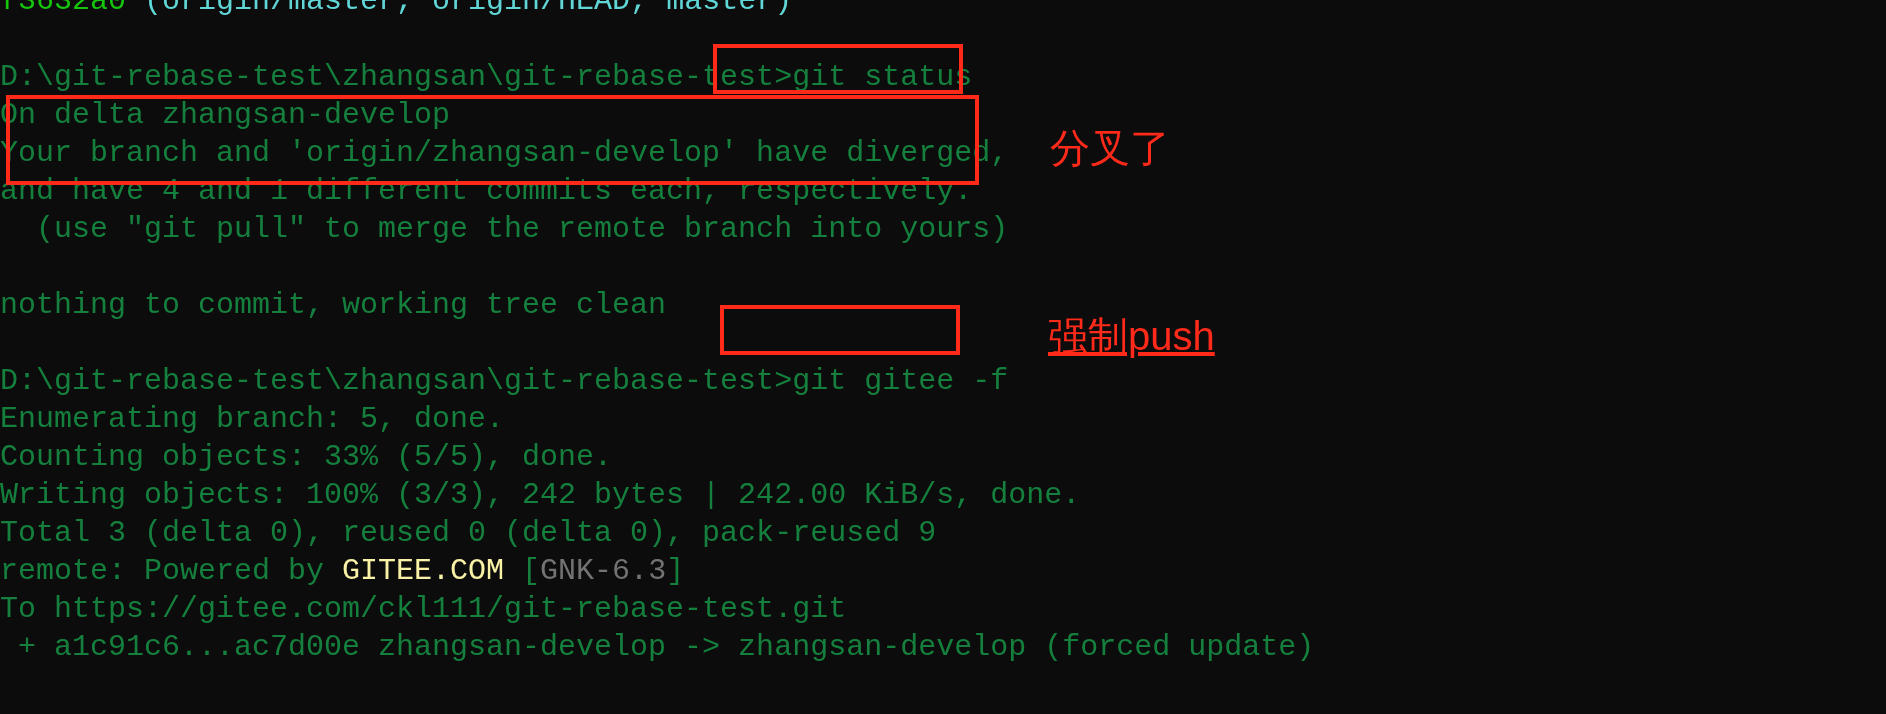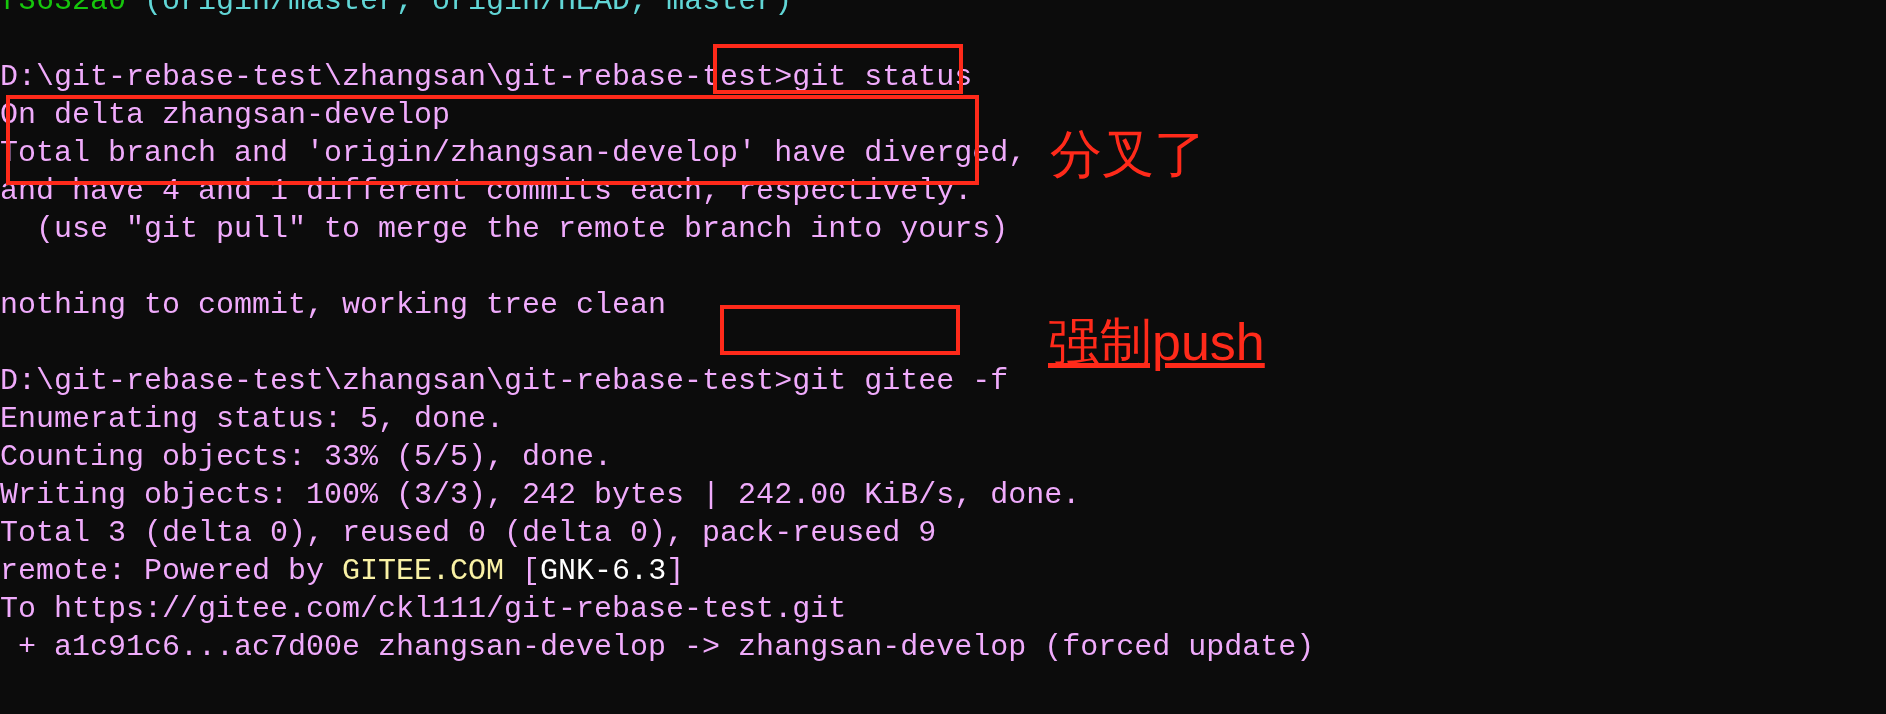--- a/index.html
+++ b/index.html
@@ -16,58 +16,58 @@
     line-height: 38px;
     color: #cccccc;
     white-space: pre;
     position: absolute;
     top: -18px;
     left: 0;
   }
   .green  { color: #16c60c; }
   .cyan   { color: #61d6d6; }
   .yellow { color: #f9f1a5; }
-  .magenta{ color: #ffffff; margin-top: 11px; }
-  .white  { color: #f0abfc; }
+  .magenta{ color: #737373; margin-top: 11px; }
+  .white  { color: #15803d; }
 
   .annot {
     position: absolute;
     border: 4px solid #ff2a1a;
     box-sizing: border-box;
   }
   .label {
     position: absolute;
     font-family: "Microsoft YaHei", "SimHei", sans-serif;
     color: #ff2a1a;
-    font-size: 52px;
+    font-size: 40px;
     line-height: 1;
   }
 
   #box-status { top: 44px;  left: 713px; width: 250px; height: 50px; }
   #box-diverge{ top: 95px;  left: 6px;   width: 973px; height: 90px; }
   #box-push  { top: 305px; left: 720px; width: 240px; height: 50px; }
 
   #label-fork { top: 128px; left: 1050px; }
   #label-push { top: 316px; left: 1048px; text-decoration: underline; }
 </style>
 </head>
 <body>
 
 <div class="terminal"><span class="green">f3632a0</span> <span class="cyan">(origin/master, origin/HEAD, master)</span>
 
 <span class="white">D:\git-rebase-test\zhangsan\git-rebase-test&gt;</span><span class="white">git status</span>
 <span class="white">On delta zhangsan-develop</span>
-<span class="white">Total branch and 'origin/zhangsan-develop' have diverged,</span>
+<span class="white">Your branch and 'origin/zhangsan-develop' have diverged,</span>
 <span class="white">and have 4 and 1 different commits each, respectively.</span>
 <span class="white">  (use "git pull" to merge the remote branch into yours)</span>
 
 <span class="white">nothing to commit, working tree clean</span>
 
 <span class="white">D:\git-rebase-test\zhangsan\git-rebase-test&gt;</span><span class="white">git gitee -f</span>
-<span class="white">Enumerating status: 5, done.</span>
+<span class="white">Enumerating branch: 5, done.</span>
 <span class="white">Counting objects: 33% (5/5), done.</span>
 <span class="white">Writing objects: 100% (3/3), 242 bytes | 242.00 KiB/s, done.</span>
 <span class="white">Total 3 (delta 0), reused 0 (delta 0), pack-reused 9</span>
 <span class="white">remote: Powered by </span><span class="yellow">GITEE.COM</span><span class="white"> [</span><span class="magenta">GNK-6.3</span><span class="white">]</span>
 <span class="white">To https://gitee.com/ckl111/git-rebase-test.git</span>
 <span class="white"> + a1c91c6...ac7d00e zhangsan-develop -&gt; zhangsan-develop (forced update)</span>
 </div>
 
 <div id="box-status" class="annot"></div>
 <div id="box-diverge" class="annot"></div>

